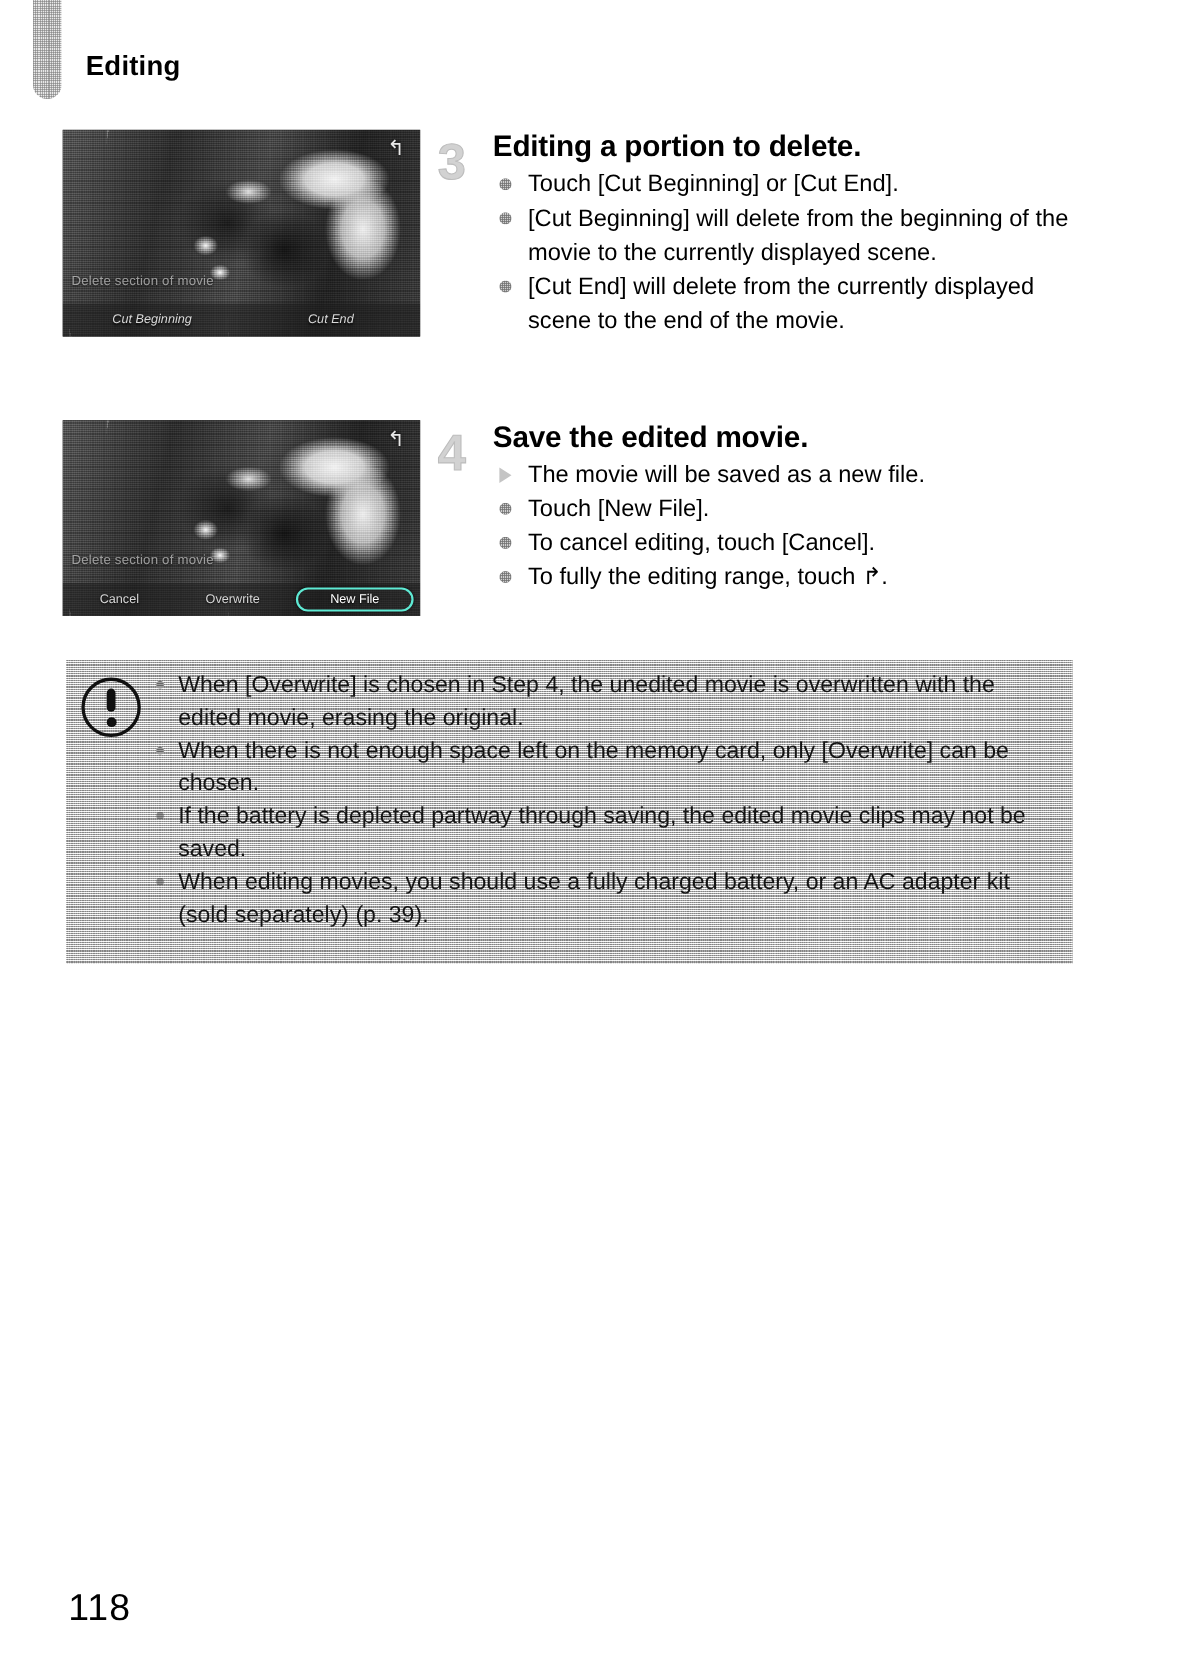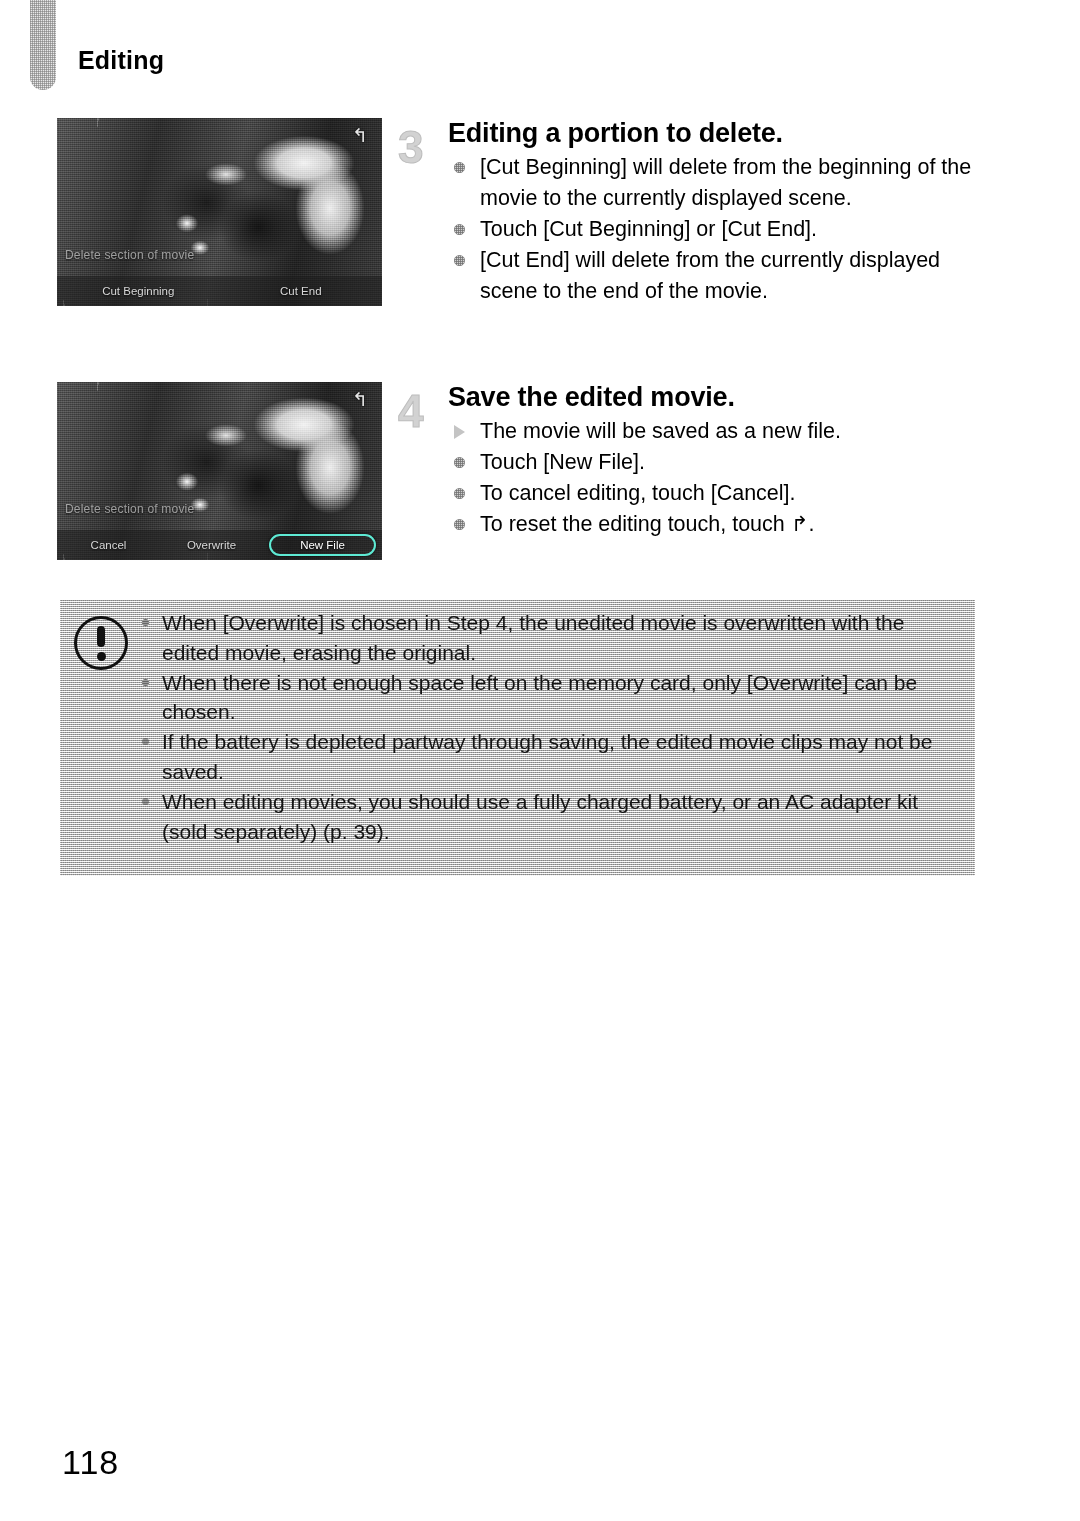--- a/index.html
+++ b/index.html
@@ -126,21 +126,21 @@
     display: flex;
     align-items: center;
   }
   .shot-btn {
     font-size: 11.5px;
     color: #d8d8d8;
     text-shadow: 0 1px 2px rgba(0,0,0,.9);
     white-space: nowrap;
     text-align: center;
   }
-  .shot-bar.two .shot-btn { flex: 1 1 0; }
+  .shot-bar.two .shot-btn { flex: 1 1 0; font-style: italic; }
   .shot-bar.three .shot-btn { flex: 1 1 0; }
   .shot-btn.selected {
     border: 2px solid #5eead4;
     border-radius: 14px;
     padding: 3px 0;
     margin: 0 6px;
     box-shadow: 0 0 3px rgba(0,0,0,.8);
     color: #ffffff;
   }
 
@@ -310,25 +310,25 @@
       <div class="shot-btn">Cut End</div>
     </div>
   </div>
 
   <div class="step-body">
     <div class="step-num">3</div>
     <h2 class="step-title">Editing a portion to delete.</h2>
     <ul class="bullets">
       <li>
         <span class="bullet-dot"></span>
+        <span>Touch [Cut Beginning] or [Cut End].</span>
+      </li>
+      <li>
+        <span class="bullet-dot"></span>
         <span>[Cut Beginning] will delete from the beginning of the movie to the currently displayed scene.</span>
-      </li>
-      <li>
-        <span class="bullet-dot"></span>
-        <span>Touch [Cut Beginning] or [Cut End].</span>
       </li>
       <li>
         <span class="bullet-dot"></span>
         <span>[Cut End] will delete from the currently displayed scene to the end of the movie.</span>
       </li>
     </ul>
   </div>
 </section>
 
 <section class="step" id="step-4">
@@ -360,21 +360,21 @@
       <li>
         <span class="bullet-dot"></span>
         <span>Touch [New File].</span>
       </li>
       <li>
         <span class="bullet-dot"></span>
         <span>To cancel editing, touch [Cancel].</span>
       </li>
       <li>
         <span class="bullet-dot"></span>
-        <span>To reset the editing touch, touch </span><span class="ret-glyph">↰</span><span>.</span>
+        <span>To fully the editing range, touch </span><span class="ret-glyph">↰</span><span>.</span>
       </li>
     </ul>
   </div>
 </section>
 
 <aside class="caution">
   <div class="caution-icon">
     <span class="bang-stem"></span>
     <span class="bang-dot"></span>
   </div>

